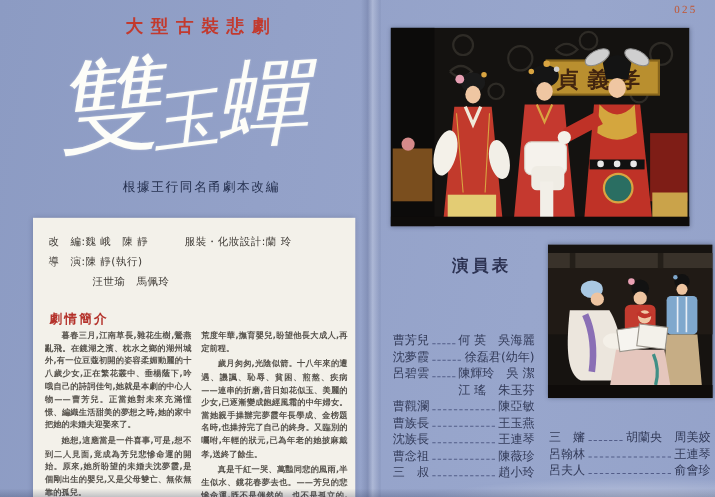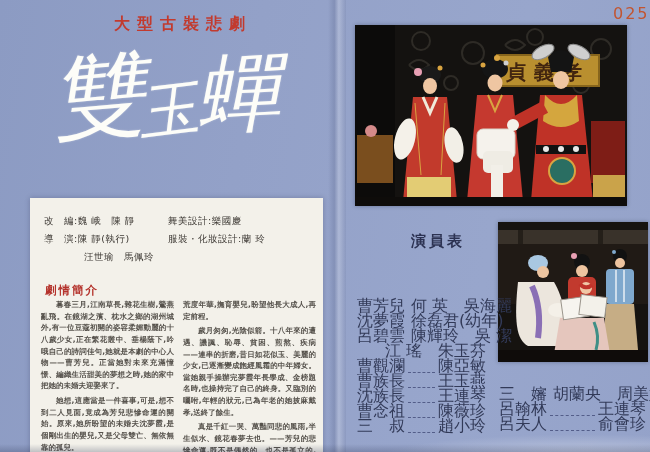--- a/index.html
+++ b/index.html
@@ -31,59 +31,59 @@
   .credits .col-r{flex:1;}
   .credits div{white-space:nowrap;}
   .syn-head{position:absolute;left:15px;top:85px;color:#b4322b;font-weight:bold;
     font-size:11.5px;letter-spacing:2px;}
   .syn-cols{position:absolute;left:11px;top:101px;right:7px;bottom:6px;display:flex;gap:9px;font-weight:bold;}
   .syn-col{flex:1;font-size:7.5px;line-height:1.55;color:#56524c;text-align:justify;}
   .syn-col p{margin:0 0 3px 0;text-indent:2em;}
   .syn-col p.cont{text-indent:0;}
 
   
-  .pageno{position:absolute;left:613px;top:4px;color:#c25531;font-size:16px;letter-spacing:2px;}
+  .pageno{position:absolute;left:613px;top:4px;color:#c25531;font-size:10px;letter-spacing:2px;font-family:Liberation Serif, serif;}
   .photo{position:absolute;box-shadow:0 0 4px rgba(20,25,50,.35);overflow:hidden;}
   .photo1{left:355px;top:25px;width:272px;height:181px;}
   .photo2{left:498px;top:222px;width:150px;height:140px;}
   .photo svg{display:block;}
 
   .cast-head{position:absolute;left:411px;top:232px;width:100px;text-align:left;
     color:#2c3252;font-weight:bold;font-size:15px;letter-spacing:3px;white-space:nowrap;}
-  .cast{position:absolute;color:#323a58;font-size:16px;}
+  .cast{position:absolute;color:#323a58;font-size:11px;}
   .cast-left{left:357px;top:302px;width:129px;}
   .cast-right{left:499px;top:390px;width:147px;}
   .cast-row{display:flex;align-items:flex-end;height:15px;white-space:nowrap;}
   .cast-row .role{white-space:pre;}
   .cast-row .leader{flex:1;border-bottom:1px dashed rgba(60,70,115,.75);margin:0 3px 4px 3px;height:1px;}
   .cast-row .names{white-space:pre;}
   .cast-row.noleader .leader{border-bottom:none;}
   .cast-row.noleader{justify-content:flex-end;}
 </style>
 </head>
 <body>
 
 <div class="spread">
 
   <div class="genre">大型古裝悲劇</div>
 
   <span class="title-char tc1">雙</span>
   <span class="title-char tc2">玉</span>
   <span class="title-char tc3">蟬</span>
 
+  <div class="adapt">根據王行同名甬劇本改編</div>
 
   <div class="panel">
     <div class="credits">
       <div class="col-l">
         <div>改　編:魏 峨　陳 靜</div>
         <div>導　演:陳 靜(執行)</div>
         <div>　　　　汪世瑜　馬佩玲</div>
       </div>
       <div class="col-r">
-        <div>舞美設計:樂國慶</div>
         <div>服裝・化妝設計:蘭 玲</div>
       </div>
     </div>
 
     <div class="syn-head">劇情簡介</div>
 
     <div class="syn-cols">
       <div class="syn-col">
         <p>暮春三月,江南草長,雜花生樹,鶯燕亂飛。在鏡湖之濱、枕水之鄉的湖州城外,有一位豆蔻初開的姿容柔媚動麗的十八歲少女,正在繁花叢中、垂楊蔭下,吟哦自己的詩詞佳句,她就是本劇的中心人物——曹芳兒。正當她對未來充滿憧憬、編織生活甜美的夢想之時,她的家中把她的未婚夫迎娶來了。</p>
         <p>她想,這應當是一件喜事,可是,想不到二人見面,竟成為芳兒悲慘命運的開始。原來,她所盼望的未婚夫沈夢霞,是個剛出生的嬰兒,又是父母雙亡、無依無靠的孤兒。</p>

